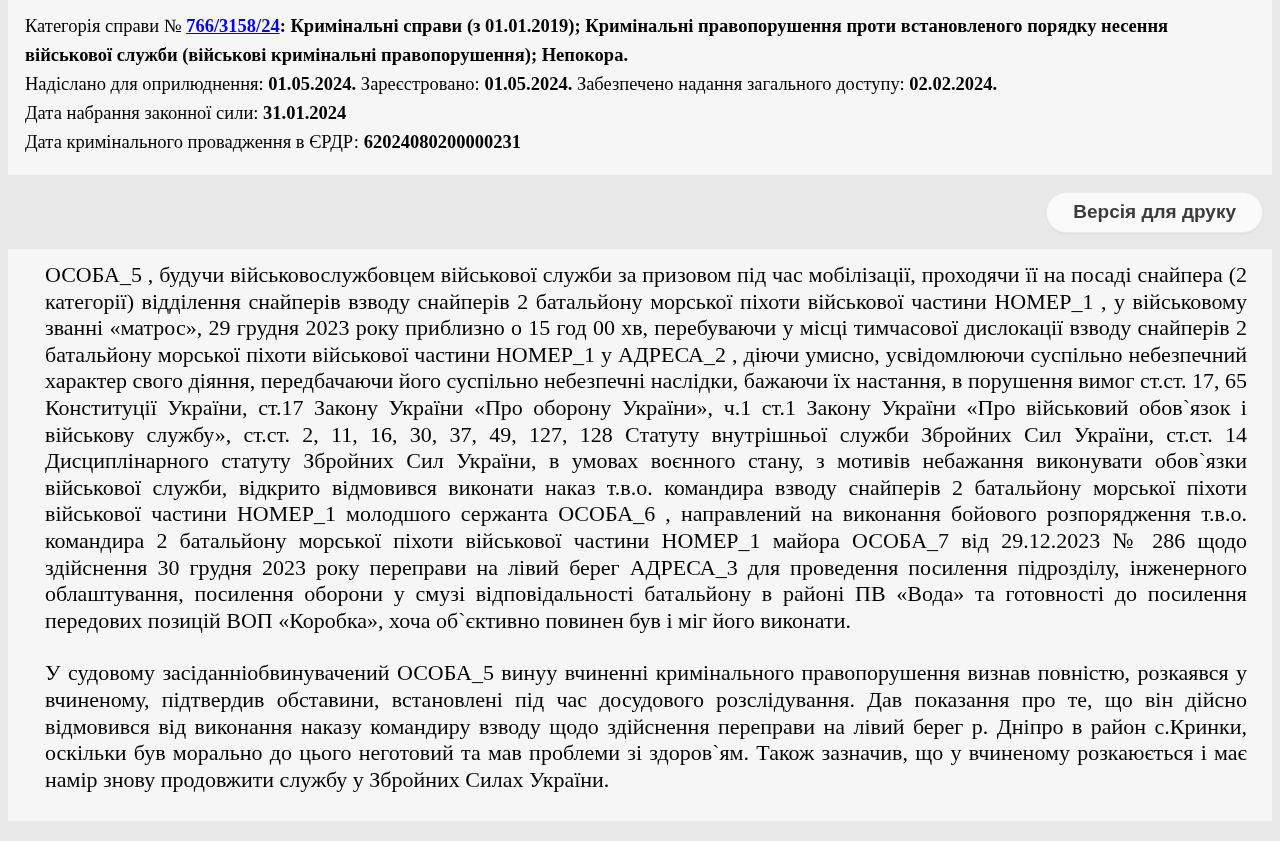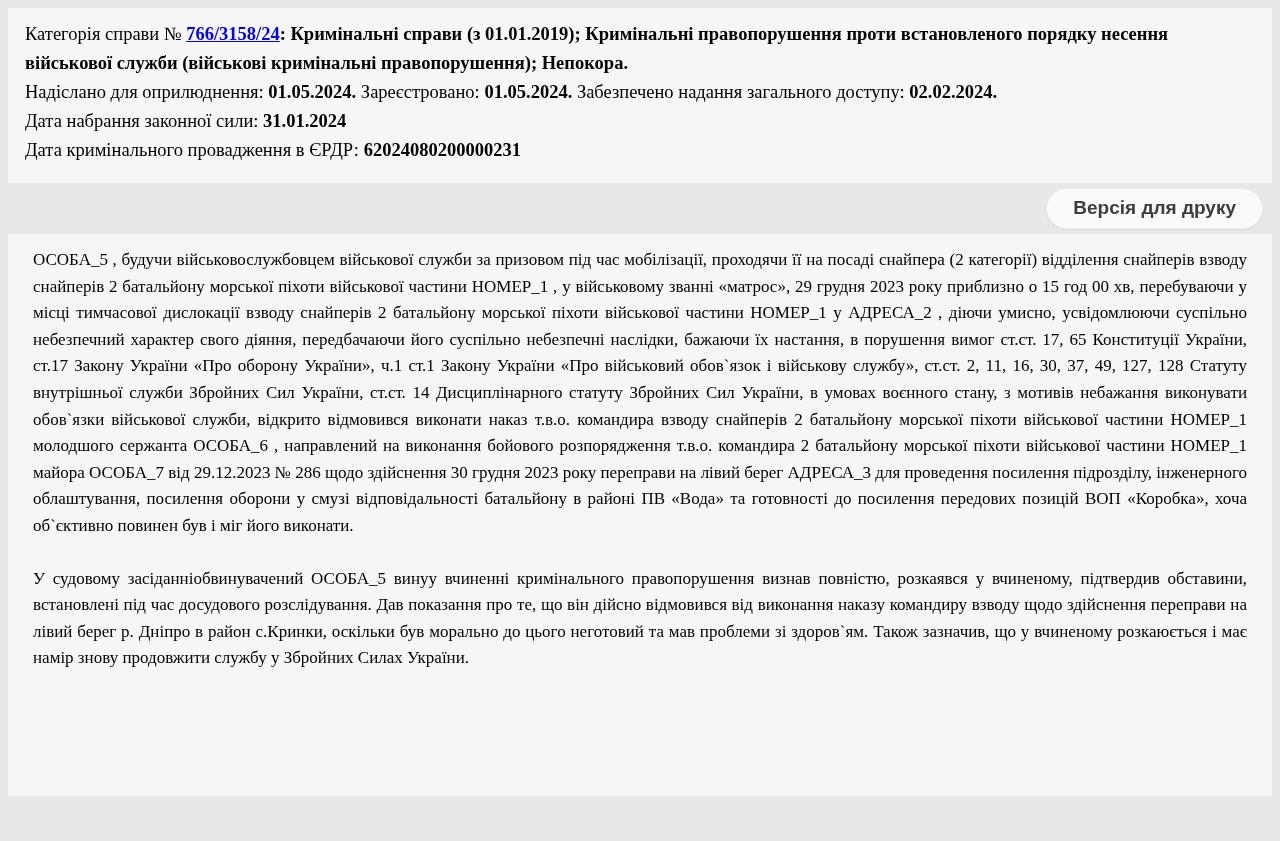--- a/index.html
+++ b/index.html
@@ -10,38 +10,38 @@
     overflow: hidden;
     font-family: "Liberation Serif", serif;
     color: #000;
   }
   .card {
     background: #f6f6f6;
     margin: 0 8px;
   }
   
   .header-card {
-    margin-top: 8px;
+    margin-top: 0;
     padding: 12px 18px 18px 17px;
   }
   .h-line {
     margin: 0;
     font-size: 18.5px;
     line-height: 29px;
   }
   .h-line b { font-weight: bold; }
   .case-link {
     color: #0000ee;
     font-weight: bold;
     text-decoration: underline;
     cursor: pointer;
   }
   
   .toolbar {
-    height: 51px;
+    height: 74px;
     margin: 0 8px;
     display: flex;
     align-items: center;
     justify-content: flex-end;
     padding-right: 9px;
   }
   .print-btn {
     font-family: "Liberation Sans", sans-serif;
     font-size: 19px;
     font-weight: bold;
@@ -53,23 +53,23 @@
     cursor: pointer;
     box-shadow: 0 1px 2px rgba(0,0,0,0.05);
   }
   
   .doc-card {
     margin-bottom: 9px;
     padding: 13px 17px 28px 17px;
     min-height: 562px;
   }
   .doc-card p {
-    margin: 0 0 26px 0;
+    margin: 0 0 26px 12px;
     padding: 0 8px 0 8px;
-    font-size: 17px;
+    font-size: 22px;
     line-height: 26.6px;
     text-align: justify;
     font-family: Liberation Serif, serif;
   }
   .doc-card p:last-child { margin-bottom: 0; }
 </style>
 </head>
 <body>
 
 <div class="card header-card">

